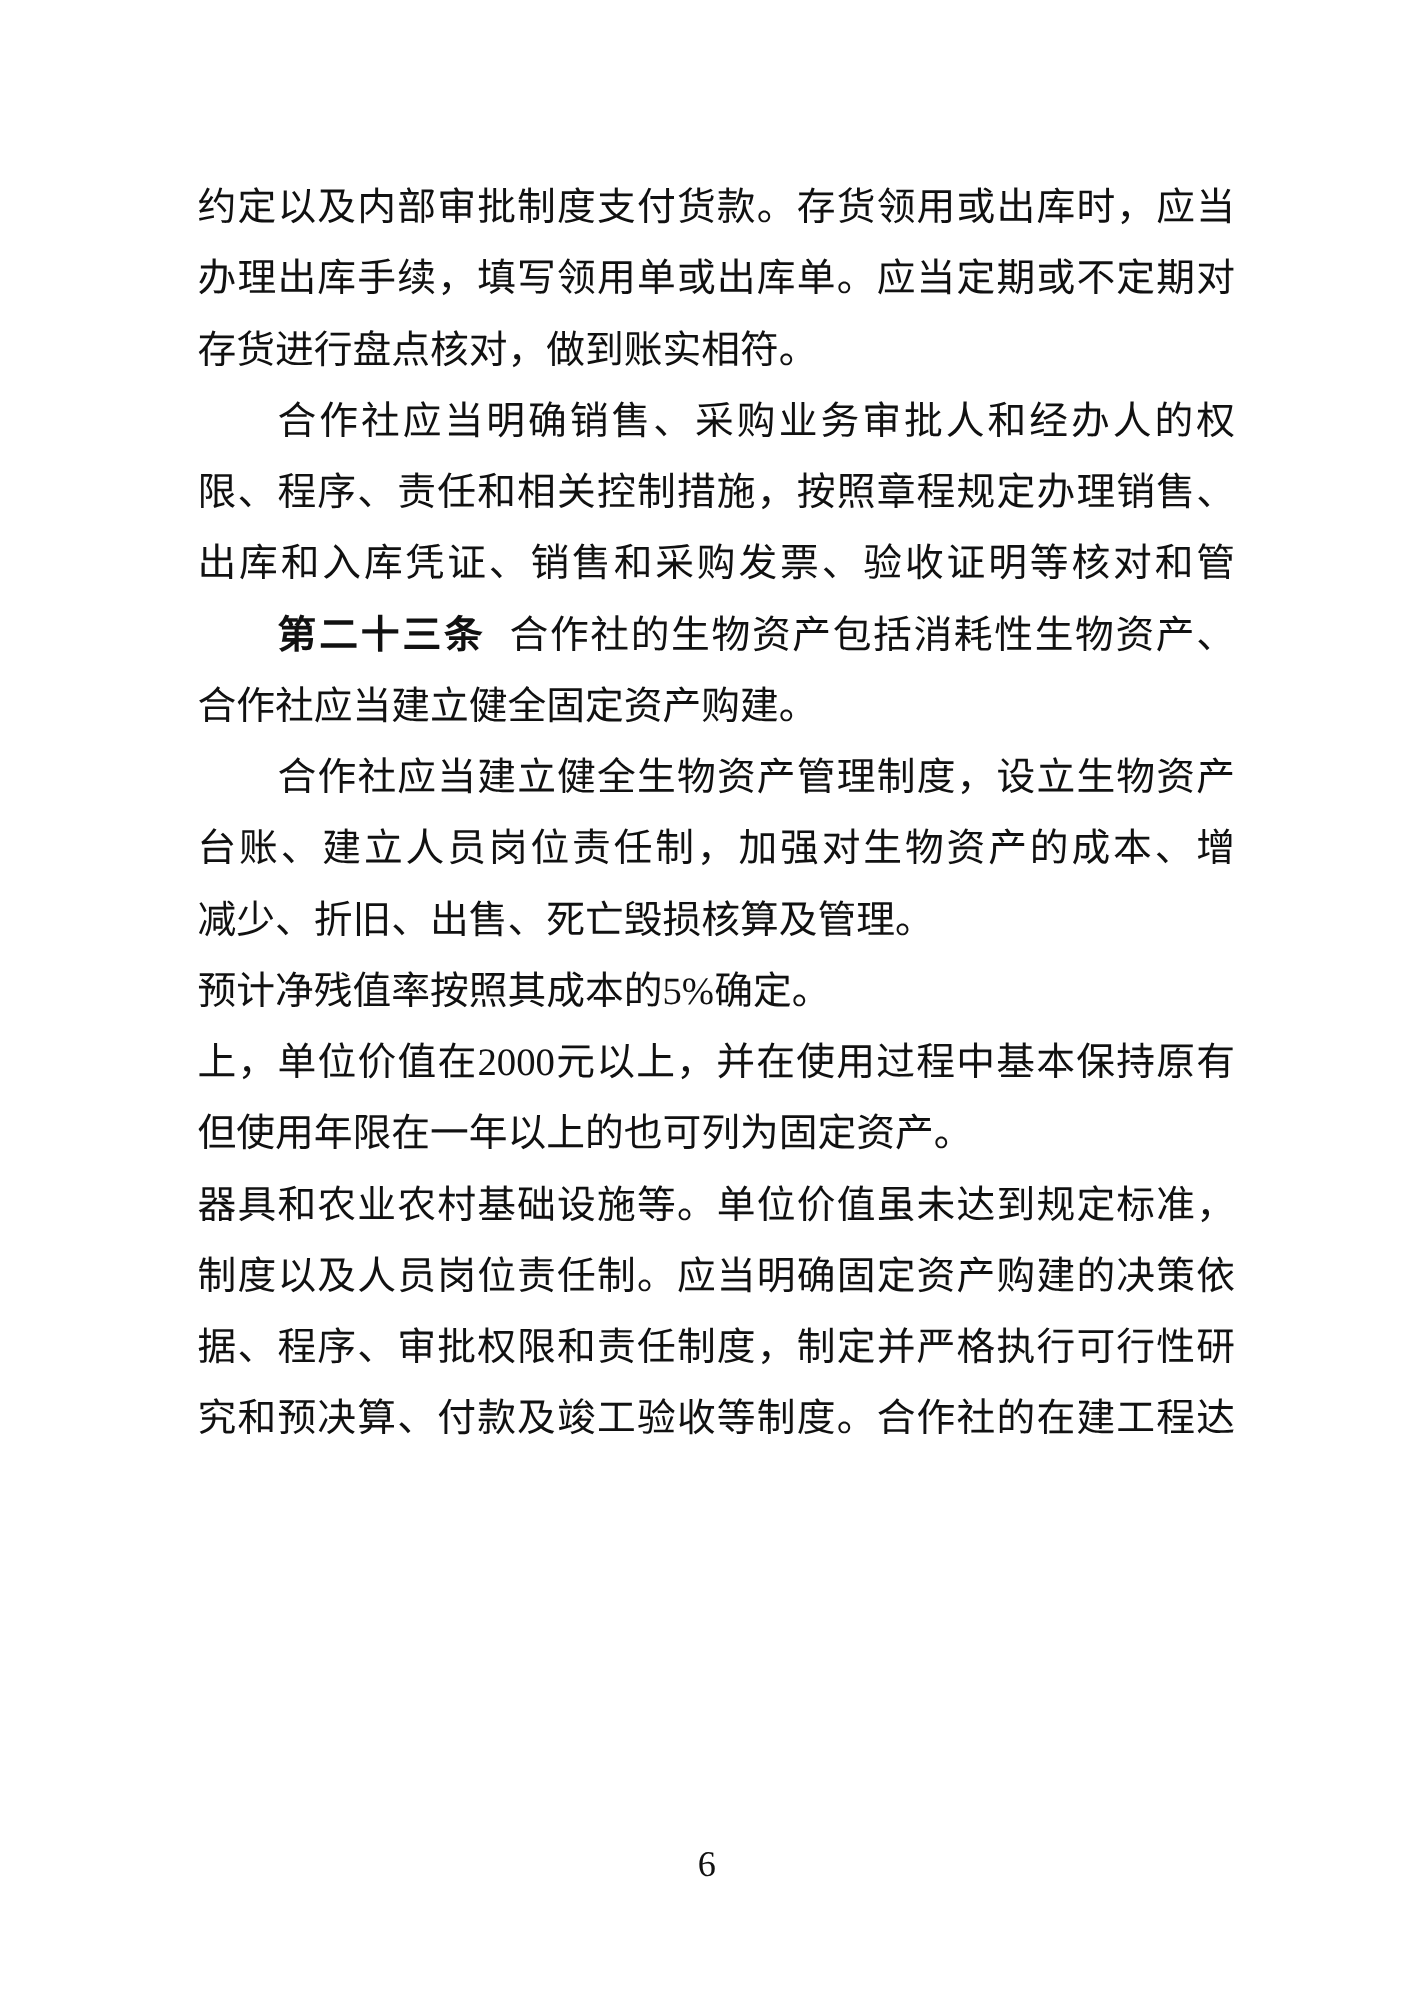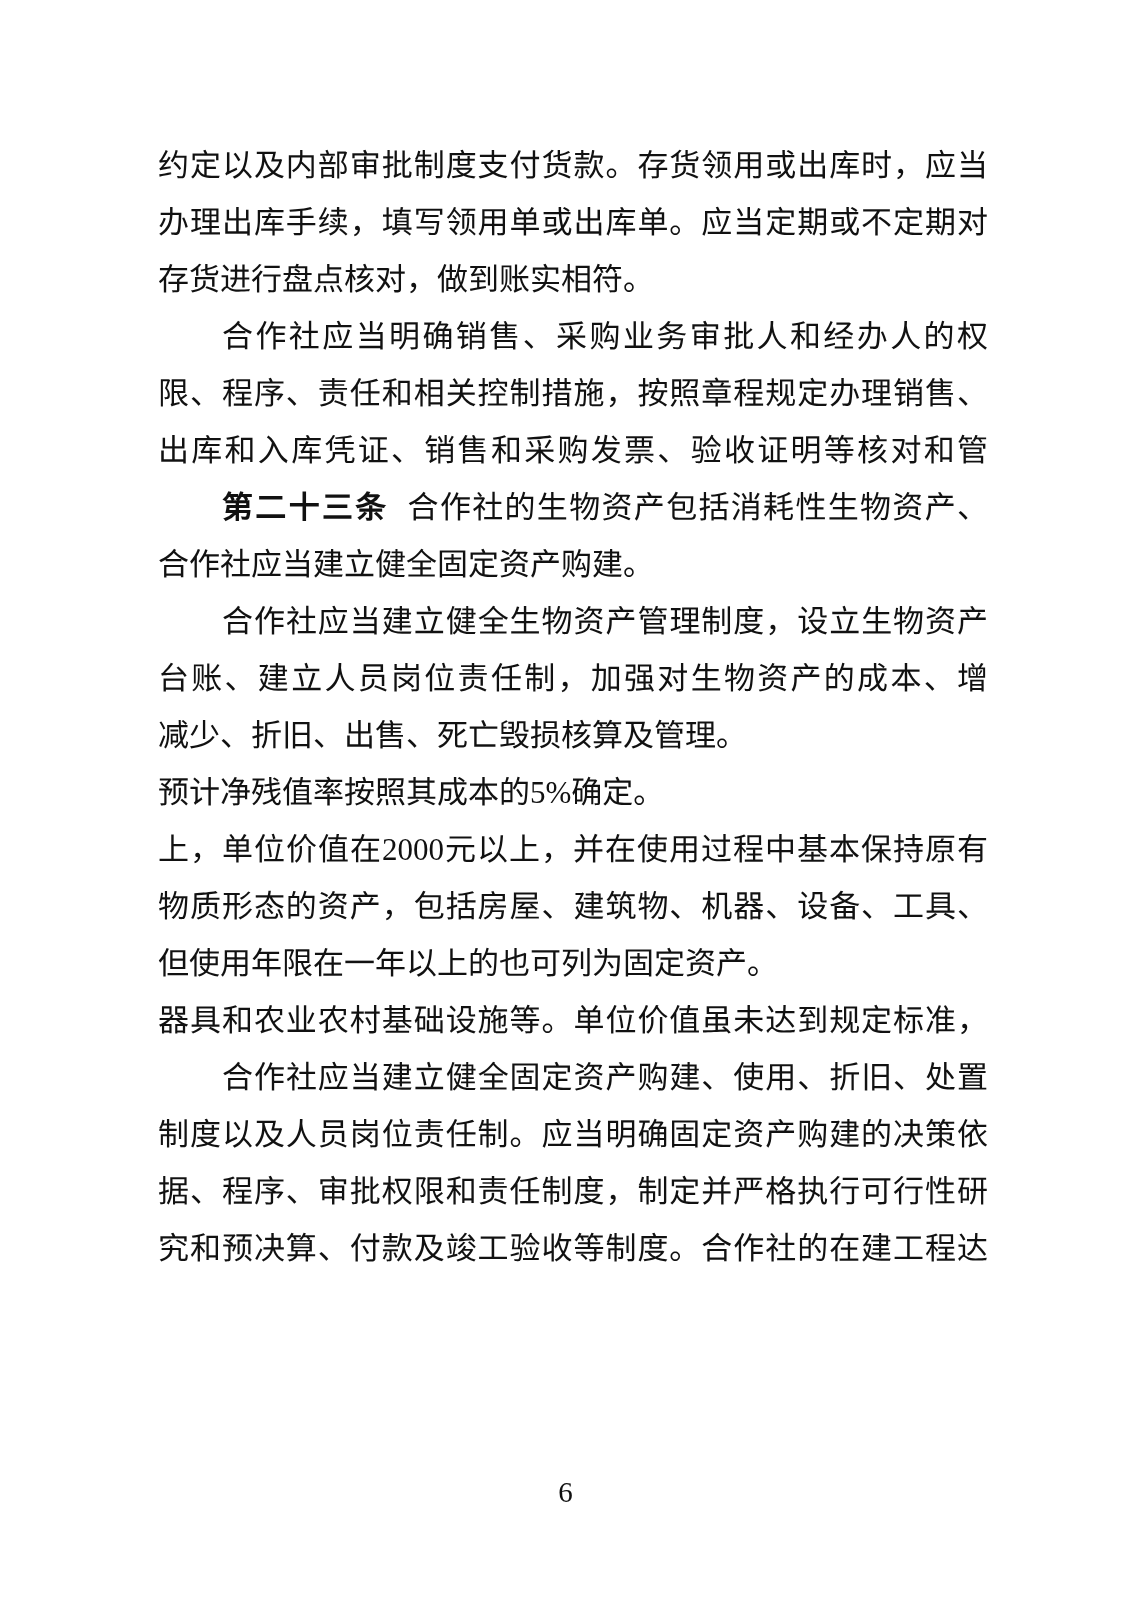--- a/index.html
+++ b/index.html
@@ -82,27 +82,25 @@
   <div class="line fill"><span class="line-text">台账、建立人员岗位责任制，加强对生物资产的成本、增加、</span></div>
 
   <div class="line"><span class="line-text">减少、折旧、出售、死亡毁损核算及管理。</span></div>
 
 
   <div class="line"><span class="line-text">预计净残值率按照其成本的5%确定。</span></div>
 
 
   <div class="line fill"><span class="line-text">上，单位价值在2000元以上，并在使用过程中基本保持原有</span></div>
 
-  <div class="line fill"><span class="line-text">物质形态的资产，包括房屋、建筑物、机器、设备、工具、</span></div>
 
   <div class="line"><span class="line-text">但使用年限在一年以上的也可列为固定资产。</span></div>
 
   <div class="line fill"><span class="line-text">器具和农业农村基础设施等。单位价值虽未达到规定标准，</span></div>
 
-  <div class="line indent fill"><span class="line-text">合作社应当建立健全固定资产购建、使用、折旧、处置</span></div>
 
   <div class="line fill"><span class="line-text">制度以及人员岗位责任制。应当明确固定资产购建的决策依</span></div>
 
   <div class="line fill"><span class="line-text">据、程序、审批权限和责任制度，制定并严格执行可行性研</span></div>
 
   <div class="line fill"><span class="line-text">究和预决算、付款及竣工验收等制度。合作社的在建工程达</span></div>
 </div>
   <div class="page-number">6</div>
 </div>
 

